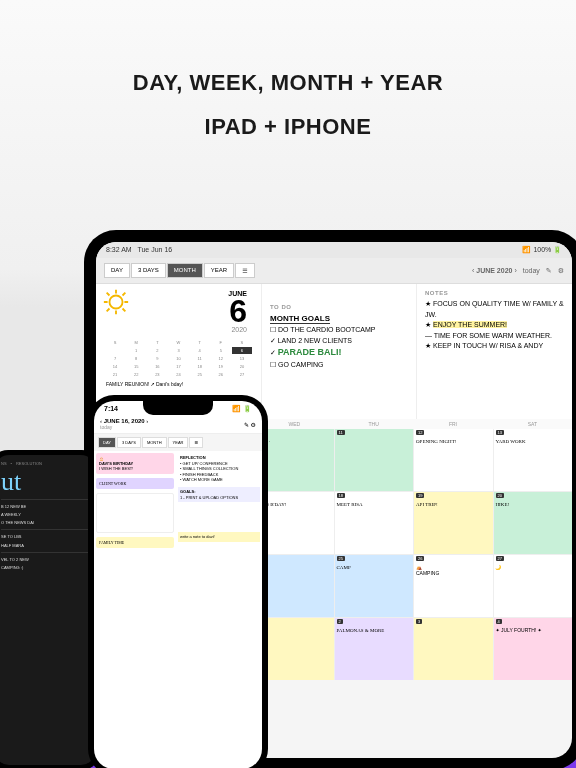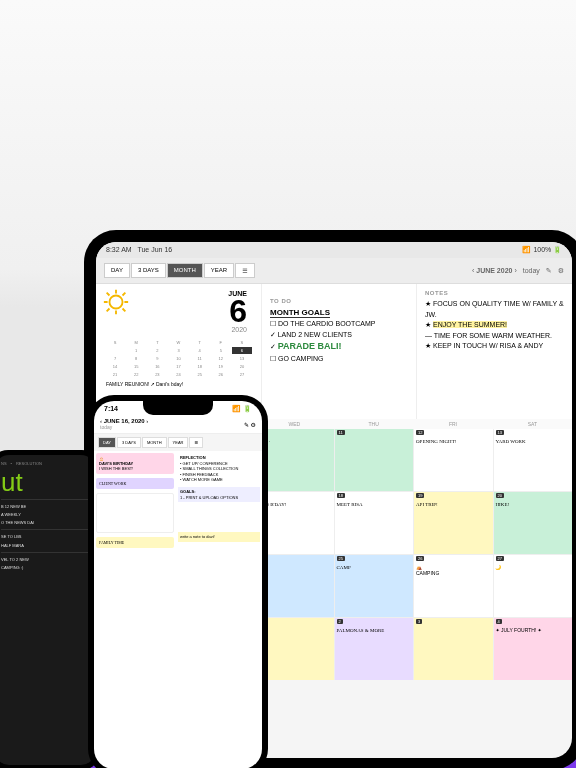--- a/index.html
+++ b/index.html
@@ -24,21 +24,21 @@
 .date-panel{width:165px;padding:6px;position:relative}
 .sun{position:absolute;top:4px;left:6px;width:28px;height:28px}
 .big-date{text-align:right;padding-right:8px}
 .big-date .month{font-size:7px;font-weight:700}
 .big-date .day{font-size:32px;font-weight:800;line-height:.9}
 .big-date .year{font-size:7px;color:#888}
 .mini-cal{margin-top:6px;font-size:4px;display:grid;grid-template-columns:repeat(7,1fr);gap:1px;padding:0 3px}
 .mini-cal span{text-align:center;color:#888;padding:1px}
 .mini-hand{font-size:5px;font-family:cursive;margin-top:3px;padding-left:4px}
 
-.todo-panel{width:155px;padding:14px 8px;border-left:1px solid #eee}
+.todo-panel{width:155px;padding:20px 8px;border-left:1px solid #eee}
 .notes-panel{flex:1;padding:6px 8px;border-left:1px solid #eee}
 .panel-head{font-size:6px;color:#999;font-weight:600;letter-spacing:.5px;margin-bottom:3px}
 .hand{font-family:'Comic Sans MS',cursive;font-size:7px;line-height:1.5}
 .hand strong{font-weight:800;font-size:8px;border-bottom:1px solid #333}
 .hand .green{color:#2d8a3e;font-size:9px;font-weight:700}
 .hand .hl{background:#fff3a0}
 
 .month-grid{display:grid;grid-template-columns:repeat(6,1fr);grid-auto-rows:62px;gap:1px;background:#eee;margin-top:0}
 .day-head{font-size:5px;color:#999;text-align:center;padding:2px;background:#fafafa}
 .cell{background:#fff;position:relative;font-size:5px;padding:2px}
@@ -65,29 +65,31 @@
 .sticky.pink{background:#ffd6e8}
 .sticky.purple{background:#e0d4ff}
 .sticky.yellow{background:#fff8c0}
 .iphone-right{flex:1;padding:2px;font-size:4px;font-family:cursive;line-height:1.4}
 .iphone-right .block{padding:2px;margin-bottom:2px}
 
 
 .dark-phone{position:absolute;top:450px;left:-10px;width:110px;height:320px;background:#000;border-radius:18px;padding:5px;z-index:2}
 .dark-screen{width:100%;height:100%;background:#1a1a1a;border-radius:14px;color:#ddd;padding:6px;font-family:cursive;font-size:5px;overflow:hidden}
 .dark-screen .tab-row{display:flex;gap:4px;font-size:4px;color:#888;margin-bottom:6px}
-.dark-screen .big-script{font-family:Liberation Sans, sans-serif;font-size:26px;color:#84cc16;line-height:.8;margin:6px 0}
+.dark-screen .big-script{font-family:Liberation Serif, serif;font-size:26px;color:#7dd3fc;line-height:.8;margin:6px 0}
 .dark-screen p{font-size:4px;margin:3px 0;line-height:1.3}
 </style>
 </head>
 <body>
 
 <div class="bg-purple"></div>
 
 <div class="headline">
+  <h1>DAY, WEEK, MONTH + YEAR</h1>
+  <h2>IPAD + IPHONE</h2>
 </div>
 
 <div class="ipad">
   <div class="ipad-screen">
     <div class="ipad-status">
       <span><span>8:32 AM</span> &nbsp; <span>Tue Jun 16</span></span>
       <span>📶 <span>100%</span> 🔋</span>
     </div>
     <div class="ipad-toolbar">
       <div class="view-tabs">

